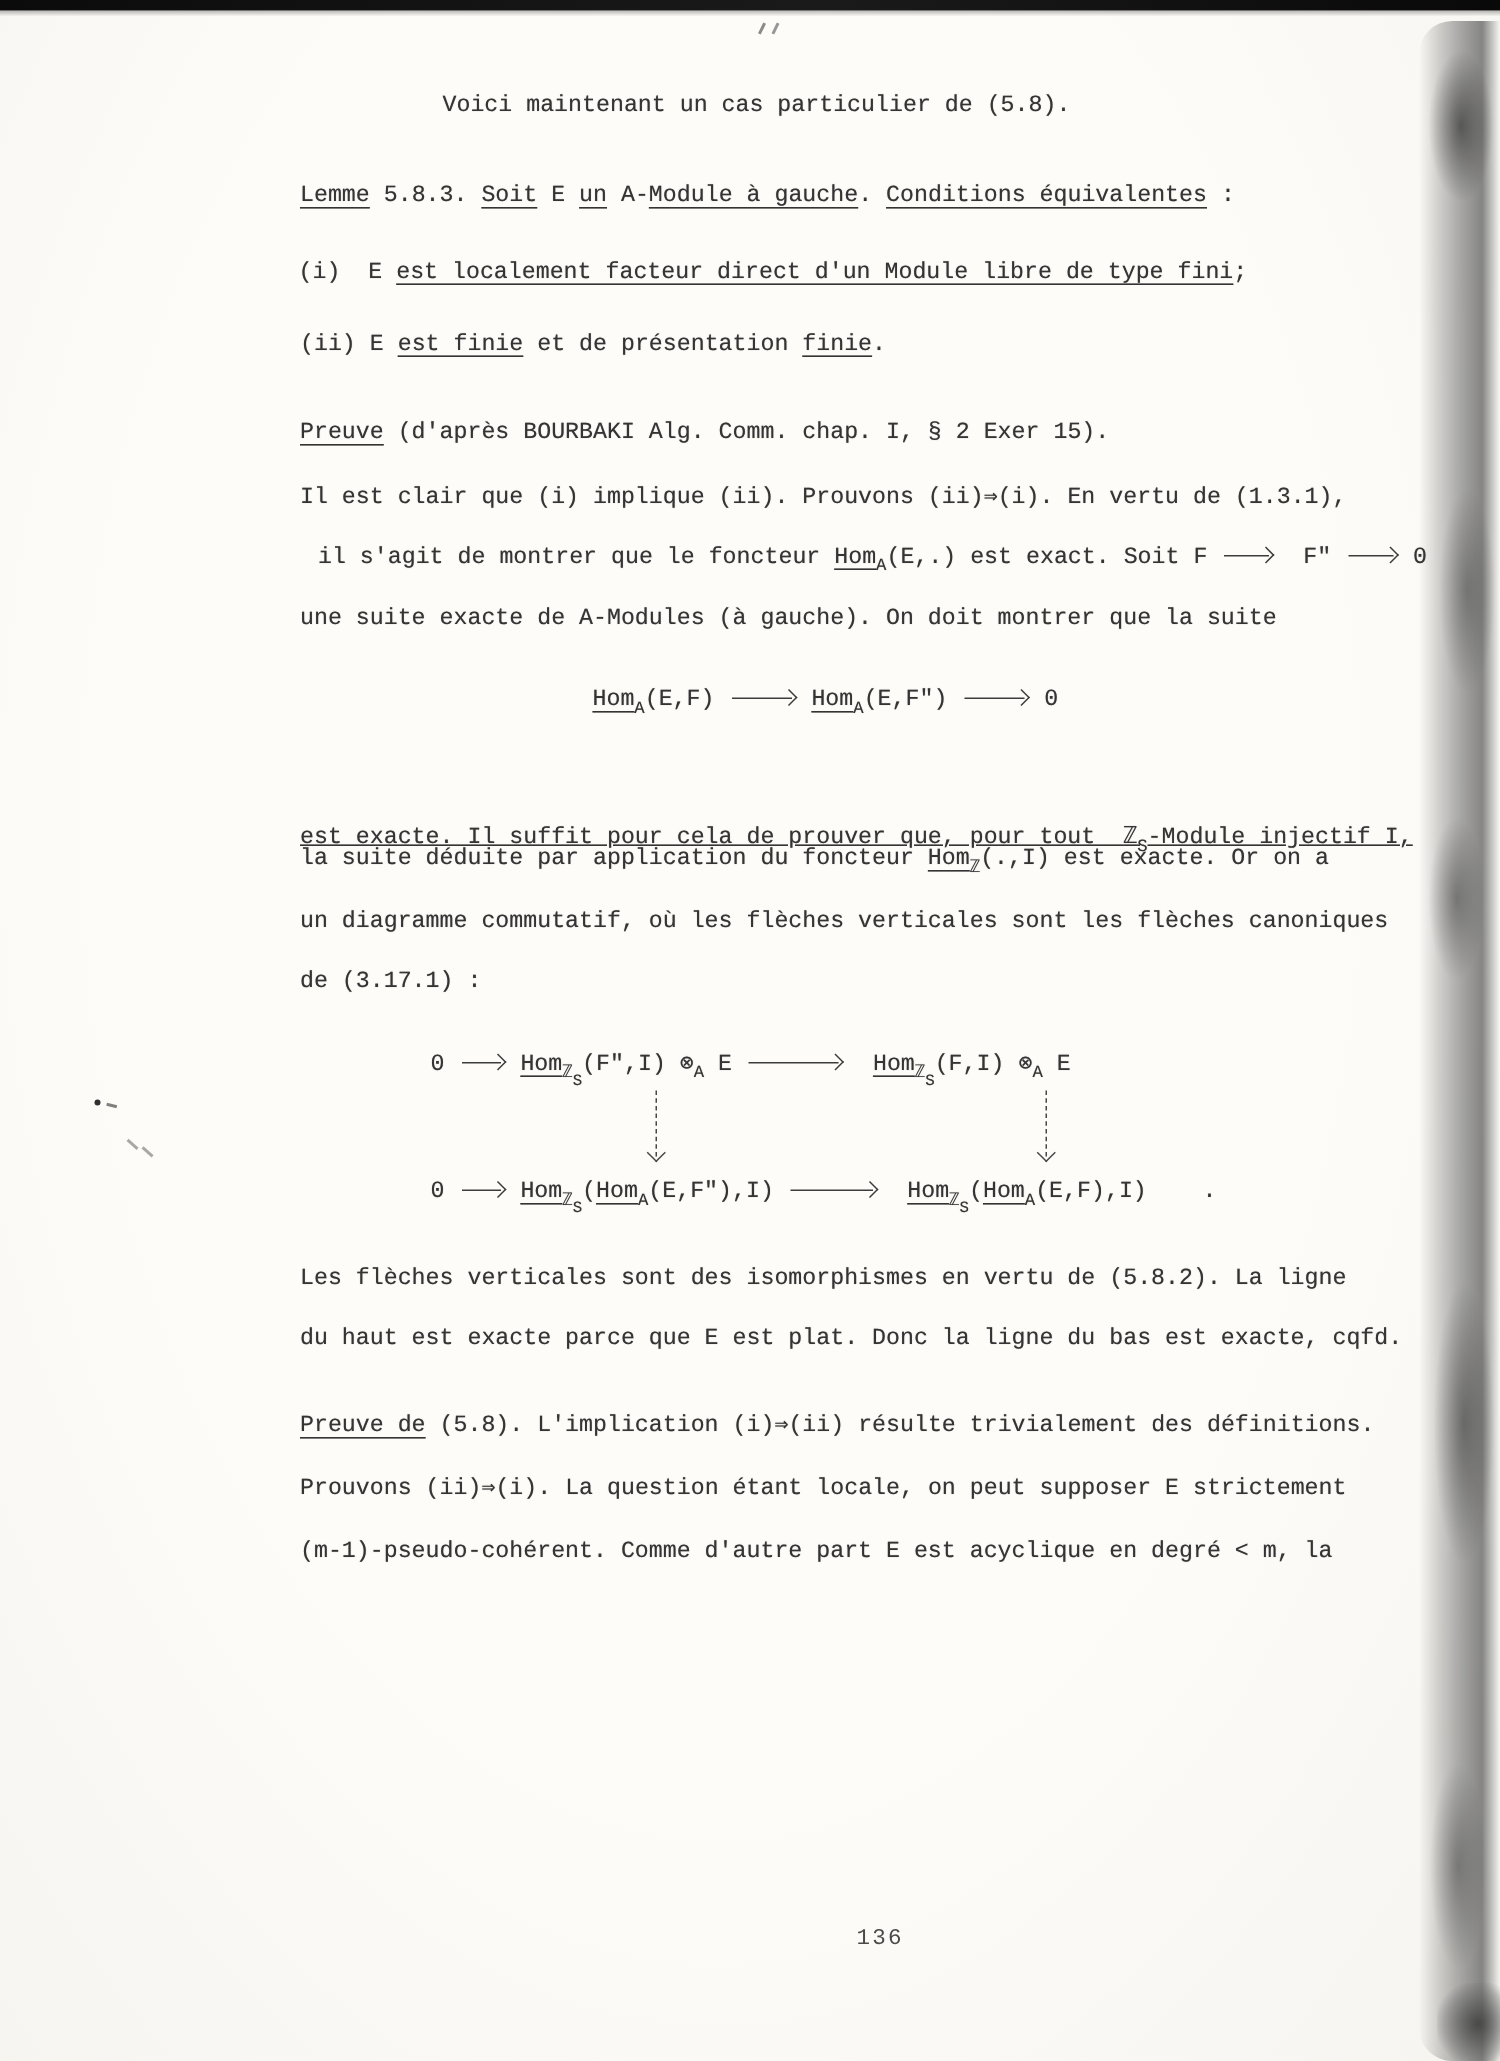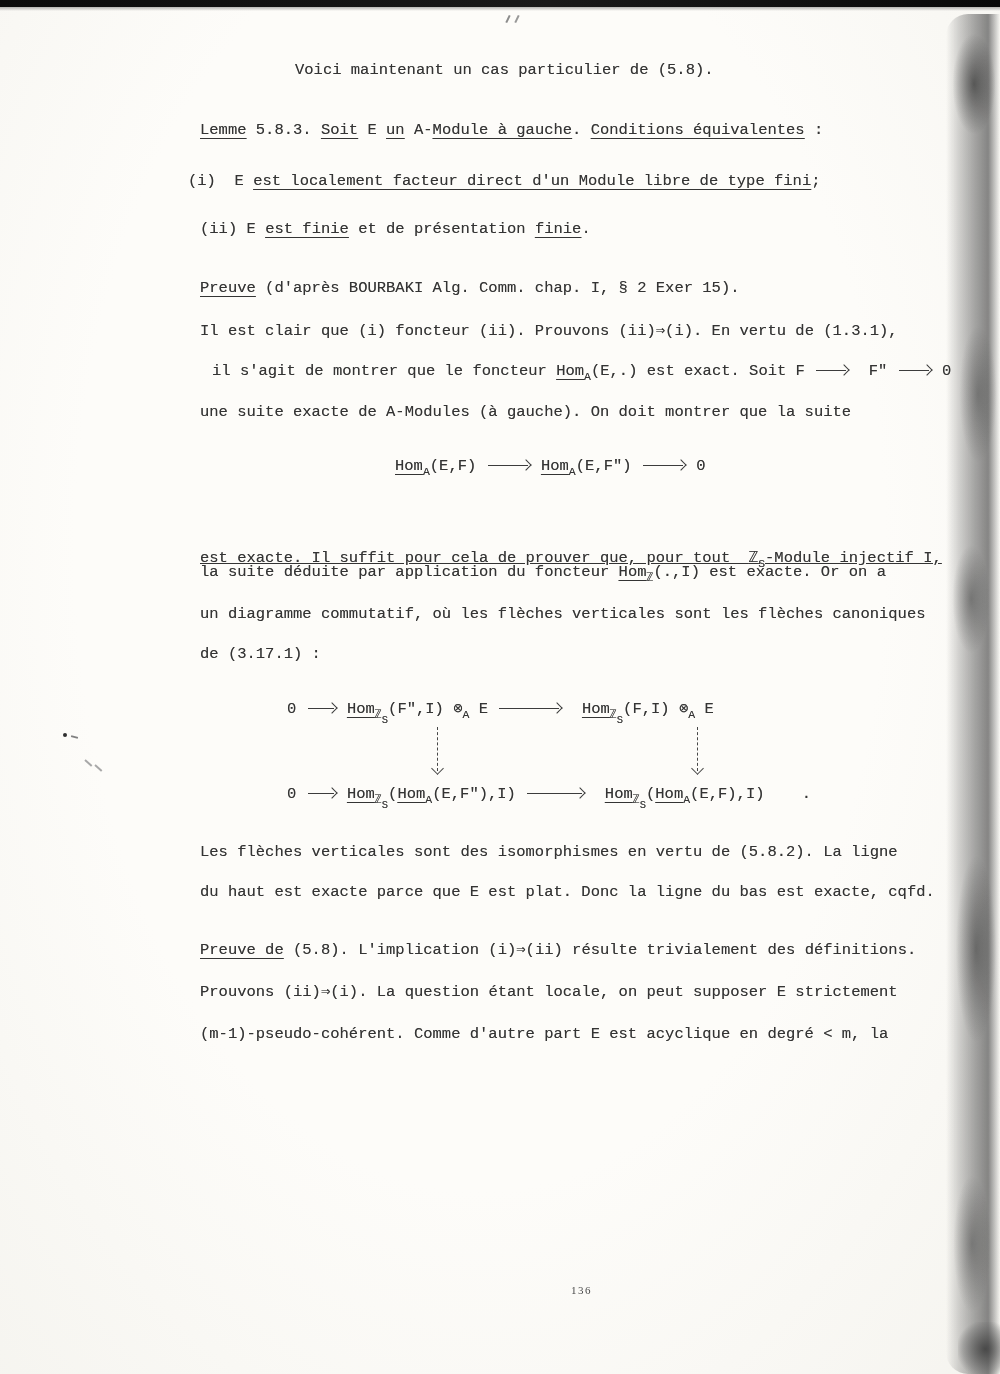--- a/index.html
+++ b/index.html
@@ -67,45 +67,45 @@
   }
   .speck{position:absolute;}
   .sp1{left:63px;top:733px;width:4px;height:4px;border-radius:50%;background:#2f2f2f;}
   .sp2{left:71px;top:736px;width:7px;height:2px;background:#808080;transform:rotate(14deg);}
   .sp3{left:84px;top:762px;width:9px;height:1.6px;background:#a8a8a8;transform:rotate(42deg);}
   .sp4{left:94px;top:767px;width:9px;height:1.6px;background:#a8a8a8;transform:rotate(42deg);}
   .tm1{left:507px;top:15px;width:0;height:8px;border-left:2px solid #8b8b8b;transform:rotate(26deg);}
   .tm2{left:516px;top:15px;width:0;height:8px;border-left:2px solid #979797;transform:rotate(26deg);}
   .pagenum{
     position:absolute;left:571px;top:1284px;
-    font-family:Liberation Serif, serif;
-    font-size:11px;color:#4a4a4a;letter-spacing:1.5px;
+    font-family:Liberation Mono, monospace;
+    font-size:15px;color:#4a4a4a;letter-spacing:1.5px;
   }
 </style>
 </head>
 <body>
 
 <div class="page">
   <div class="topbar"></div>
   <div class="rightband"></div>
   <div class="blob-br"></div>
   <div class="speck sp1"></div>
   <div class="speck sp2"></div>
   <div class="speck sp3"></div>
   <div class="speck sp4"></div>
   <div class="speck tm1"></div>
   <div class="speck tm2"></div>
 
   <div id="textlayer">
       <div class="line" style="left: 295px; top: 60px; text-align: right;"><span class="">Voici maintenant un cas particulier de (5.8).</span></div>
       <div class="line" style="left: 200px; top: 120px;"><span class="u">Lemme</span><span class=""> 5.8.3. </span><span class="u">Soit</span><span class=""> E </span><span class="u">un</span><span class=""> A-</span><span class="u">Module à gauche</span><span class="">. </span><span class="u">Conditions équivalentes</span><span class=""> :</span></div>
-      <div class="line" style="left: 188px; top: 171px;"><span class="">(i)  E </span><span class="u">est localement facteur direct d'un Module libre de type fini</span><span class="">;</span></div>
+      <div class="line" style="left: 199px; top: 171px;"><span class="">(i)  E </span><span class="u">est localement facteur direct d'un Module libre de type fini</span><span class="">;</span></div>
       <div class="line" style="left: 200px; top: 219px;"><span class="">(ii) E </span><span class="u">est finie</span><span class="uf"> et de présentation </span><span class="u">finie</span><span class="">.</span></div>
       <div class="line" style="left: 200px; top: 278px;"><span class="u">Preuve</span><span class=""> (d'après BOURBAKI Alg. Comm. chap. I, § 2 Exer 15).</span></div>
-      <div class="line" style="left: 200px; top: 321px;"><span class="">Il est clair que (i) foncteur (ii). Prouvons (ii)⇒(i). En vertu de (1.3.1),</span></div>
+      <div class="line" style="left: 200px; top: 321px;"><span class="">Il est clair que (i) implique (ii). Prouvons (ii)⇒(i). En vertu de (1.3.1),</span></div>
       <div class="line" style="left: 212px; top: 361px;"><span class="">il s'agit de montrer que le foncteur </span><span class="u">Hom</span><span class="sub">A</span><span class="">(E,.) est exact. Soit F </span><span class="harrow" style="width: 30px;"></span><span class="">  F" </span><span class="harrow" style="width: 30px;"></span><span class=""> 0</span></div>
       <div class="line" style="left: 200px; top: 402px;"><span class="">une suite exacte de A-Modules (à gauche). On doit montrer que la suite</span></div>
       <div class="line" style="left: 395px; top: 456px;"><span class="u">Hom</span><span class="sub">A</span><span class="">(E,F) </span><span class="harrow" style="width: 40px;"></span><span class=""> </span><span class="u">Hom</span><span class="sub">A</span><span class="">(E,F") </span><span class="harrow" style="width: 40px;"></span><span class=""> 0</span></div>
       <div class="line" style="left: 200px; top: 548px; text-decoration: underline;"><span class="">est exacte. Il suffit pour cela de prouver que, pour tout  </span><span class="">ℤ</span><span class="sub">S</span><span class="">-Module injectif I,</span></div>
       <div class="line" style="left: 200px; top: 562px;"><span class="">la suite déduite par application du foncteur </span><span class="u">Hom</span><span class="sub">ℤ</span><span class="">(.,I) est exacte. Or on a</span></div>
       <div class="line" style="left: 200px; top: 604px;"><span class="">un diagramme commutatif, où les flèches verticales sont les flèches canoniques</span></div>
       <div class="line" style="left: 200px; top: 644px;"><span class="">de (3.17.1) :</span></div>
       <div class="line" style="left: 287px; top: 699px;"><span class="">0 </span><span class="harrow" style="width: 26px;"></span><span class=""> </span><span class="u">Hom</span><span class="sub">ℤ</span><span class="subsub">S</span><span class="">(F",I) ⊗</span><span class="sub">A</span><span class=""> E </span><span class="harrow" style="width: 60px;"></span><span class="">  </span><span class="u">Hom</span><span class="sub">ℤ</span><span class="subsub">S</span><span class="">(F,I) ⊗</span><span class="sub">A</span><span class=""> E</span></div>
       <div class="line" style="left: 287px; top: 784px;"><span class="">0 </span><span class="harrow" style="width: 26px;"></span><span class=""> </span><span class="u">Hom</span><span class="sub">ℤ</span><span class="subsub">S</span><span class="">(</span><span class="u">Hom</span><span class="sub">A</span><span class="">(E,F"),I) </span><span class="harrow" style="width: 55px;"></span><span class="">  </span><span class="u">Hom</span><span class="sub">ℤ</span><span class="subsub">S</span><span class="">(</span><span class="u">Hom</span><span class="sub">A</span><span class="">(E,F),I)    .</span></div>
       <div class="line" style="left: 200px; top: 842px;"><span class="">Les flèches verticales sont des isomorphismes en vertu de (5.8.2). La ligne</span></div>

